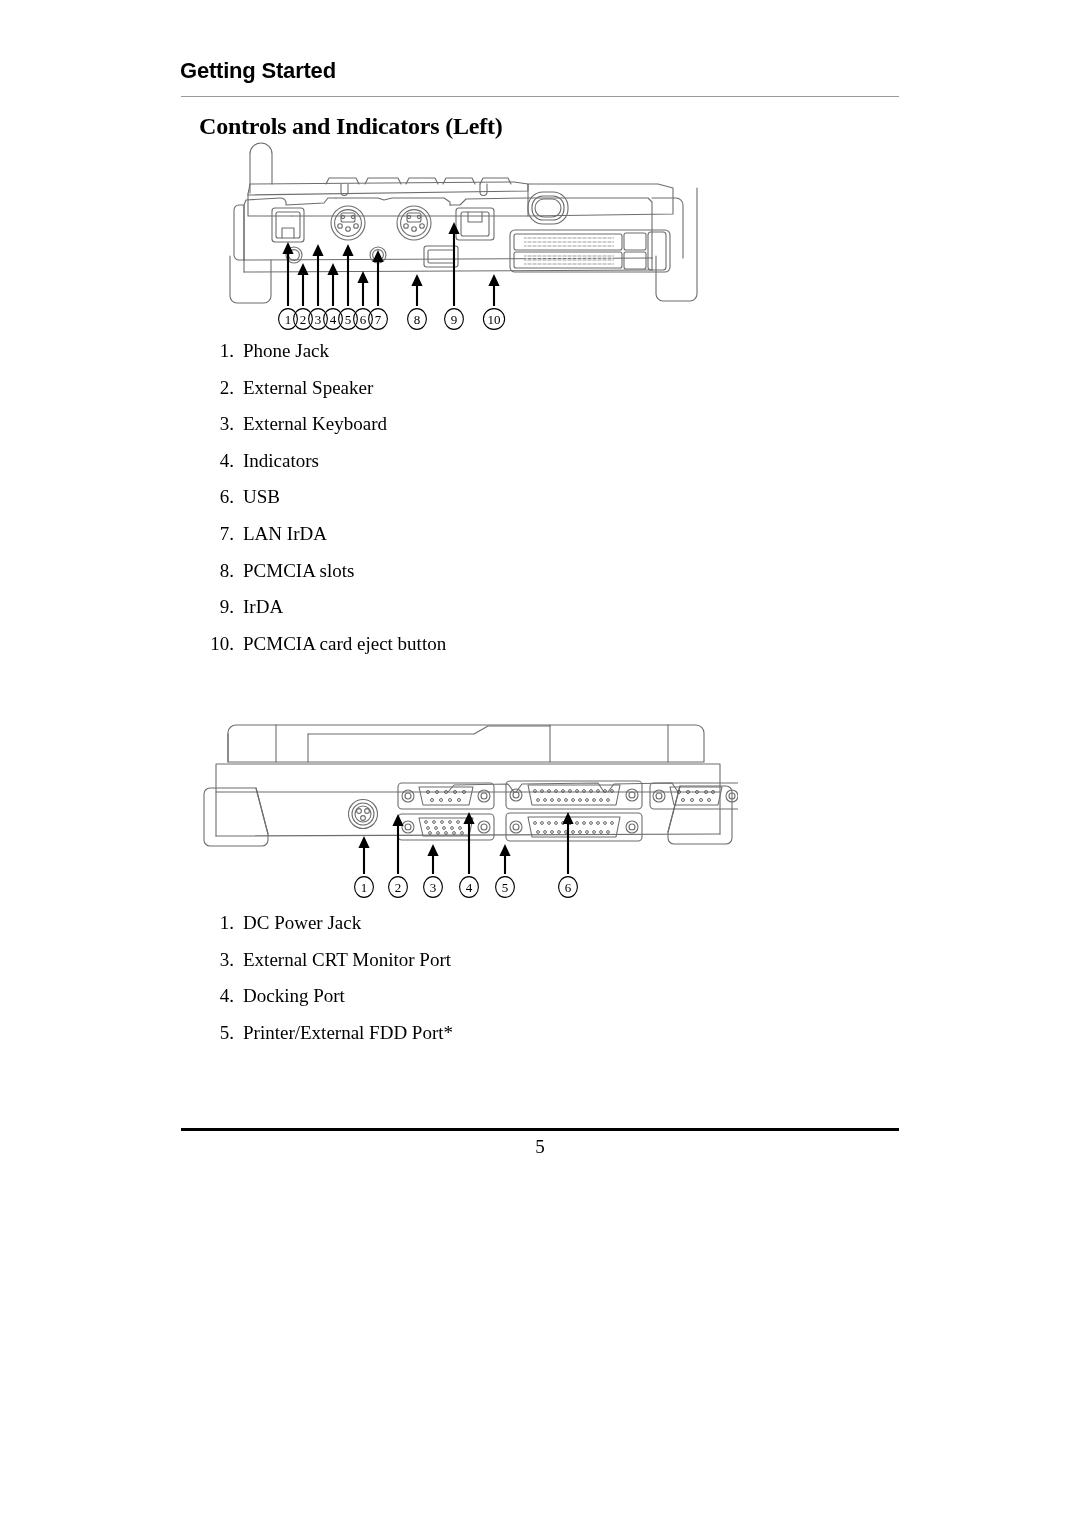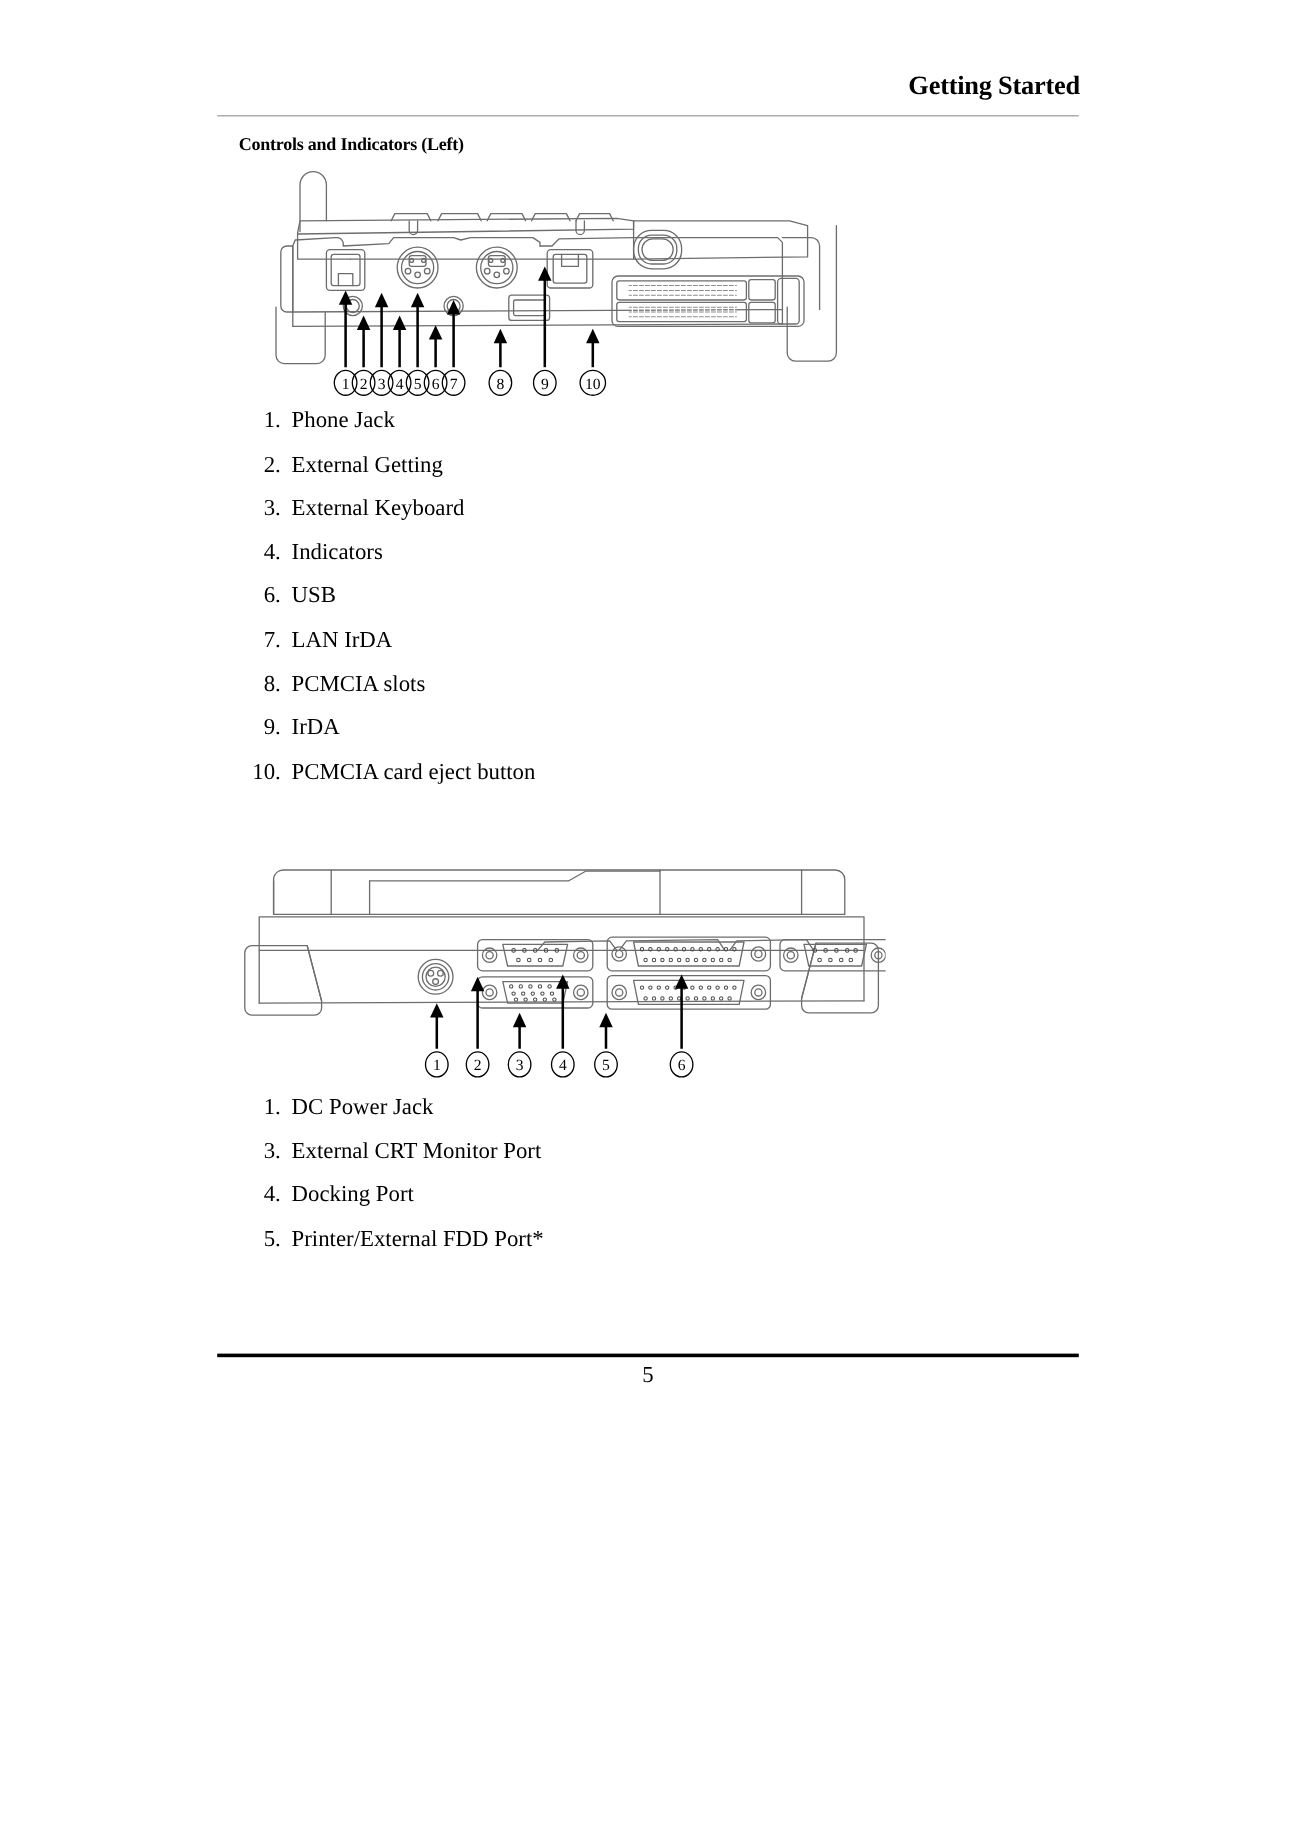--- a/index.html
+++ b/index.html
@@ -16,41 +16,40 @@
     color: #000000;
     overflow: hidden;
   }
 
   
   .header-title {
     position: absolute;
     left: 180px;
     top: 58px;
     width: 720px;
-    text-align: right;
-    font-family: Liberation Serif, serif;
+    font-family: Liberation Sans, sans-serif;
     font-weight: bold;
     font-size: 22px;
     letter-spacing: -0.2px;
   }
   .header-rule {
     position: absolute;
     left: 181px;
     top: 96px;
     width: 718px;
     height: 1px;
     background: #9a9a9a;
   }
 
   
   .section-heading {
     position: absolute;
     font-family: "Liberation Serif", serif;
     font-weight: bold;
-    font-size: 15px;
+    font-size: 24px;
     letter-spacing: -0.2px;
     white-space: nowrap;
   }
   #heading-left  { left: 199px; top: 113px; }
   #heading-rear  { left: 181px; top: 700px; }
 
   
   .num-list {
     position: absolute;
     font-family: "Liberation Serif", serif;
@@ -305,21 +304,21 @@
         </g>
       </svg>
     </div>
   </div>
 
   <div class="num-list" id="list-left">
     <span class="li">
       <span class="marker">1.</span><span class="txt">Phone Jack</span>
     </span>
     <span class="li">
-      <span class="marker">2.</span><span class="txt">External Getting</span>
+      <span class="marker">2.</span><span class="txt">External Speaker</span>
     </span>
     <span class="li">
       <span class="marker">3.</span><span class="txt">External Keyboard</span>
     </span>
     <span class="li">
       <span class="marker">4.</span><span class="txt">Indicators</span>
     </span>
     <span class="li">
       <span class="marker">6.</span><span class="txt">USB</span>
     </span>

